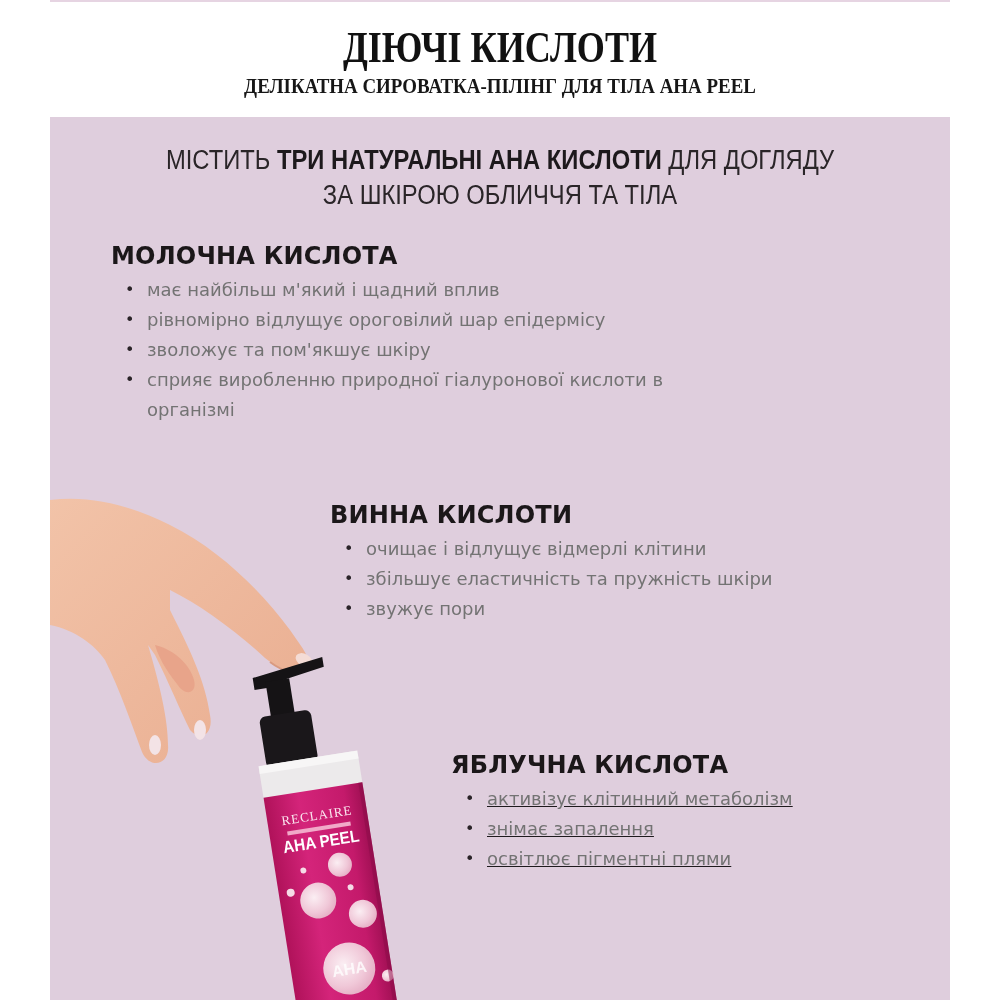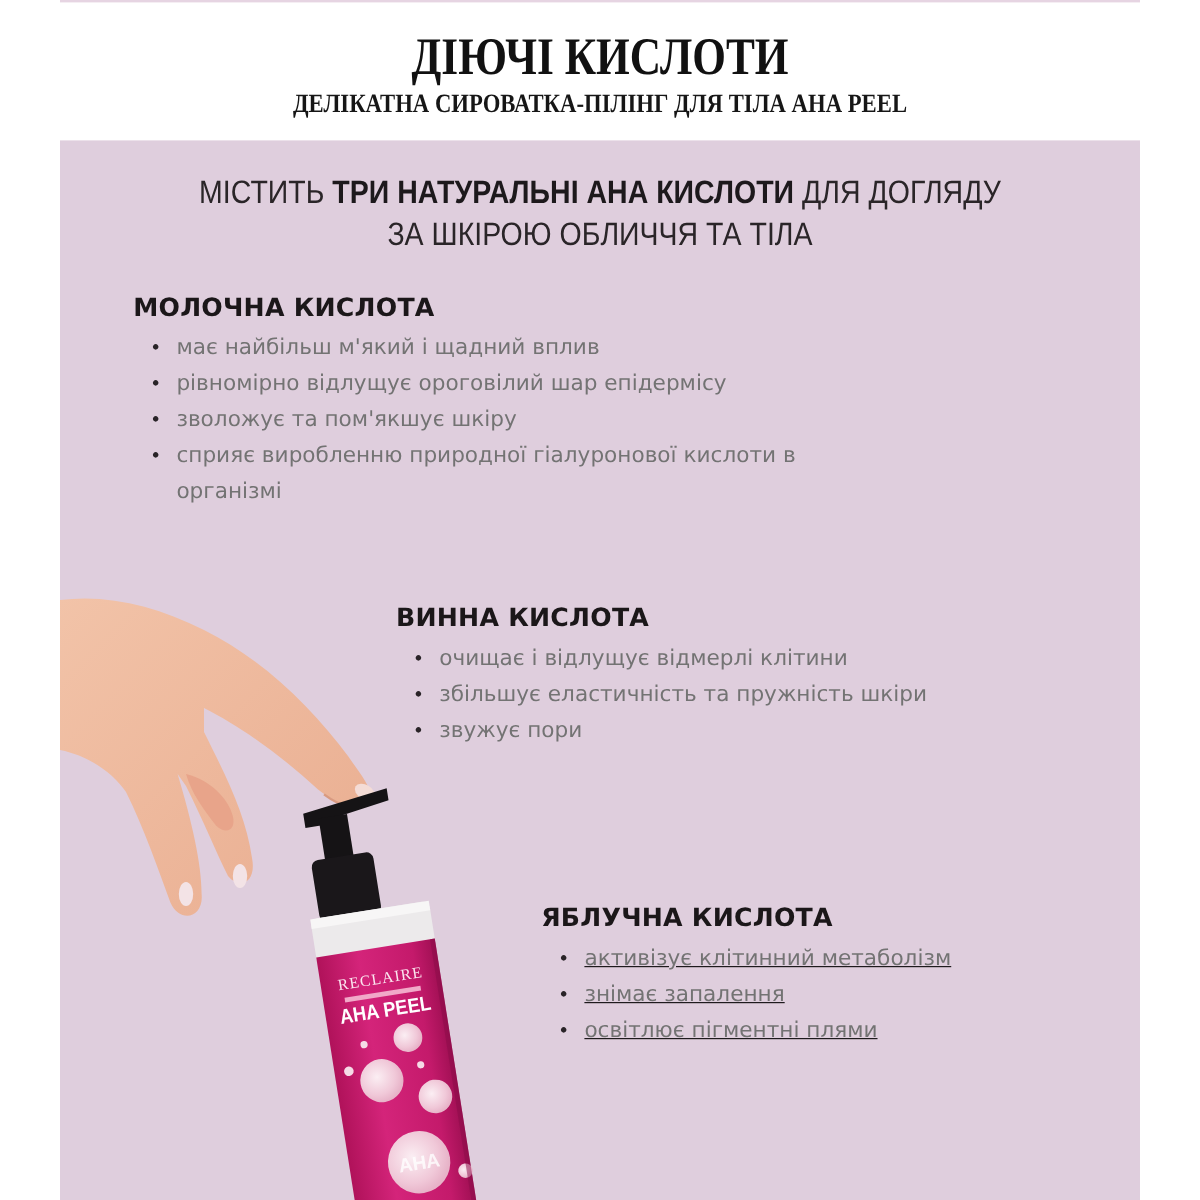--- a/index.html
+++ b/index.html
@@ -34,21 +34,21 @@
     .intro {
       position: absolute; left: 0; top: 143px; width: 1000px; text-align: center;
       font-family: "Liberation Sans", sans-serif;
       font-size: 27px; line-height: 35px; color: #2a2528;
       transform: scaleX(0.88); transform-origin: center;
     }
     .intro b { font-weight: 700; color: #1d191c; }
     .section { position: absolute; }
     .section h2 {
       margin: 0; font-family: "DejaVu Sans", sans-serif; font-weight: 700;
-      font-size: 21px; line-height: 30px; color: #1b1719;
+      font-size: 24px; line-height: 30px; color: #1b1719;
       letter-spacing: 0.2px;
     }
     .section ul { margin: 4px 0 0 0; padding: 0; list-style: none; }
     .section li {
       position: relative; padding-left: 22px;
       font-family: "DejaVu Sans", sans-serif; font-size: 18px; line-height: 30px;
       color: #737373;
     }
     .section li::before {
       content: "•"; position: absolute; left: 0; top: 0; font-size: 16px; color: #2a2428;
@@ -138,21 +138,21 @@
   <h2>МОЛОЧНА КИСЛОТА</h2>
   <ul>
     <li>має найбільш м'який і щадний вплив</li>
     <li>рівномірно відлущує ороговілий шар епідермісу</li>
     <li>зволожує та пом'якшує шкіру</li>
     <li style="width:520px;">сприяє виробленню природної гіалуронової кислоти в організмі</li>
   </ul>
 </section>
 
 <section class="section" id="sec-tartaric">
-  <h2>ВИННА КИСЛОТА</h2>
+  <h2>ВИННА КИСЛОТИ</h2>
   <ul>
     <li>очищає і відлущує відмерлі клітини</li>
     <li>збільшує еластичність та пружність шкіри</li>
     <li>звужує пори</li>
   </ul>
 </section>
 
 <section class="section" id="sec-malic">
   <h2>ЯБЛУЧНА КИСЛОТА</h2>
   <ul>

